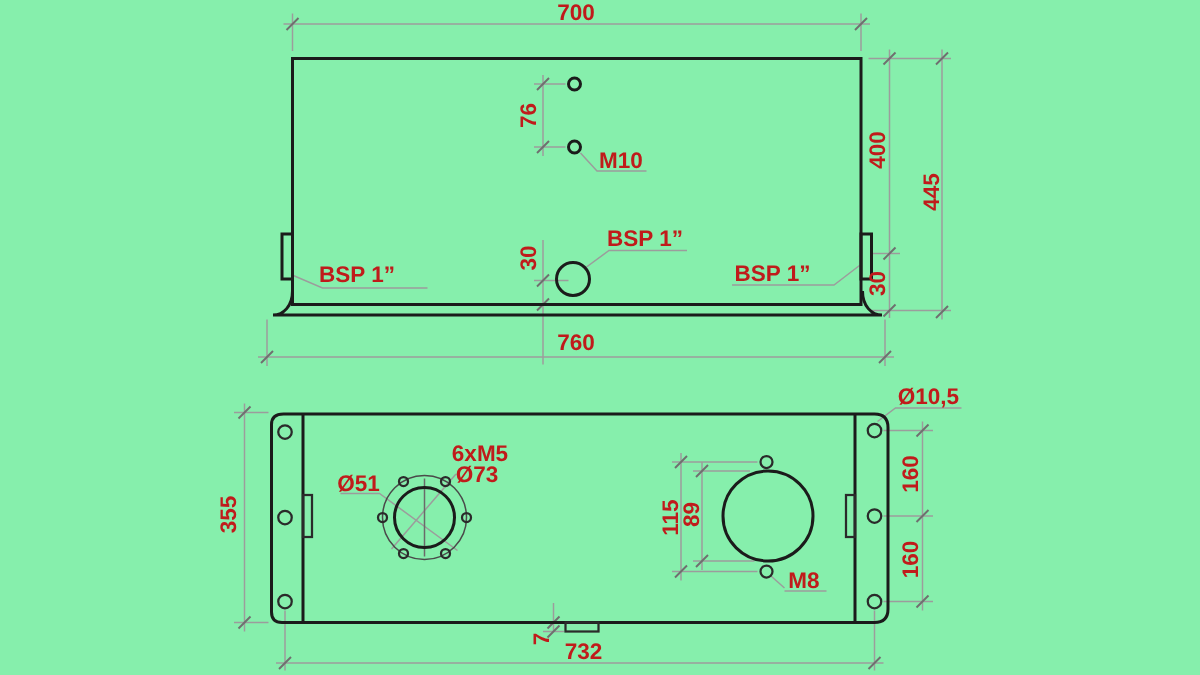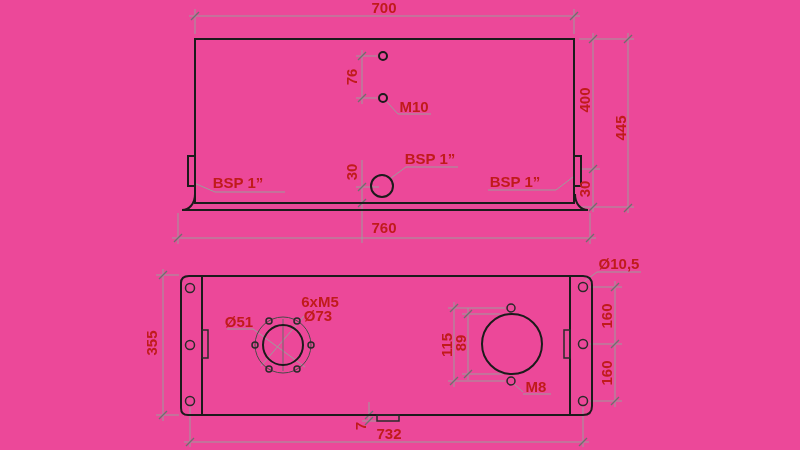--- a/index.html
+++ b/index.html
@@ -1,17 +1,17 @@
 <!DOCTYPE html>
 <html><head>
 <meta charset="utf-8">
 <style>
   html,body { margin:0; padding:0; background:#ffffff; }
   .stage {
-    position:relative; width:800px; height:450px; background:#ec4899;
+    position:relative; width:800px; height:450px; background:#86efac;
     font-family:"Liberation Sans", sans-serif; overflow:hidden;
   }
   svg { display:block; }
   .outline   { stroke:#1b1b1b; stroke-width:2; fill:none; }
   .outline-thin { stroke:#2a2a2a; stroke-width:1.5; fill:none; }
   .boltcircle{ stroke:#4a4a4a; stroke-width:1; fill:none; }
   .centerline{ stroke:#6a6a6a; stroke-width:1; fill:none; }
   .dim       { stroke:#9c9c9c; stroke-width:1; fill:none; }
   .tick      { stroke:#6f6f6f; stroke-width:1.3; fill:none; }
   .red {

